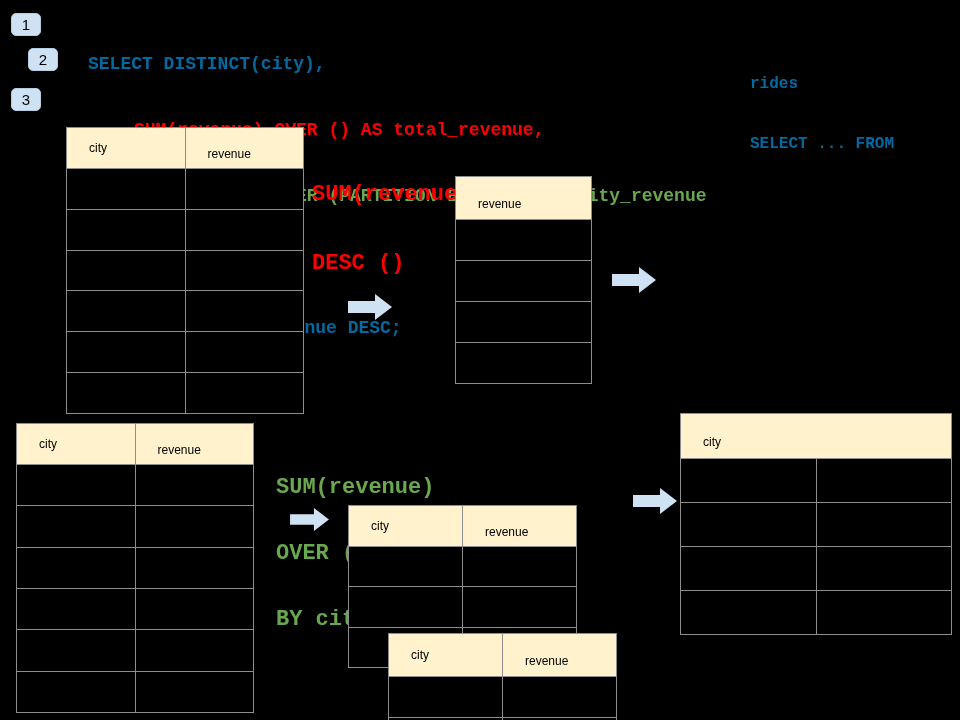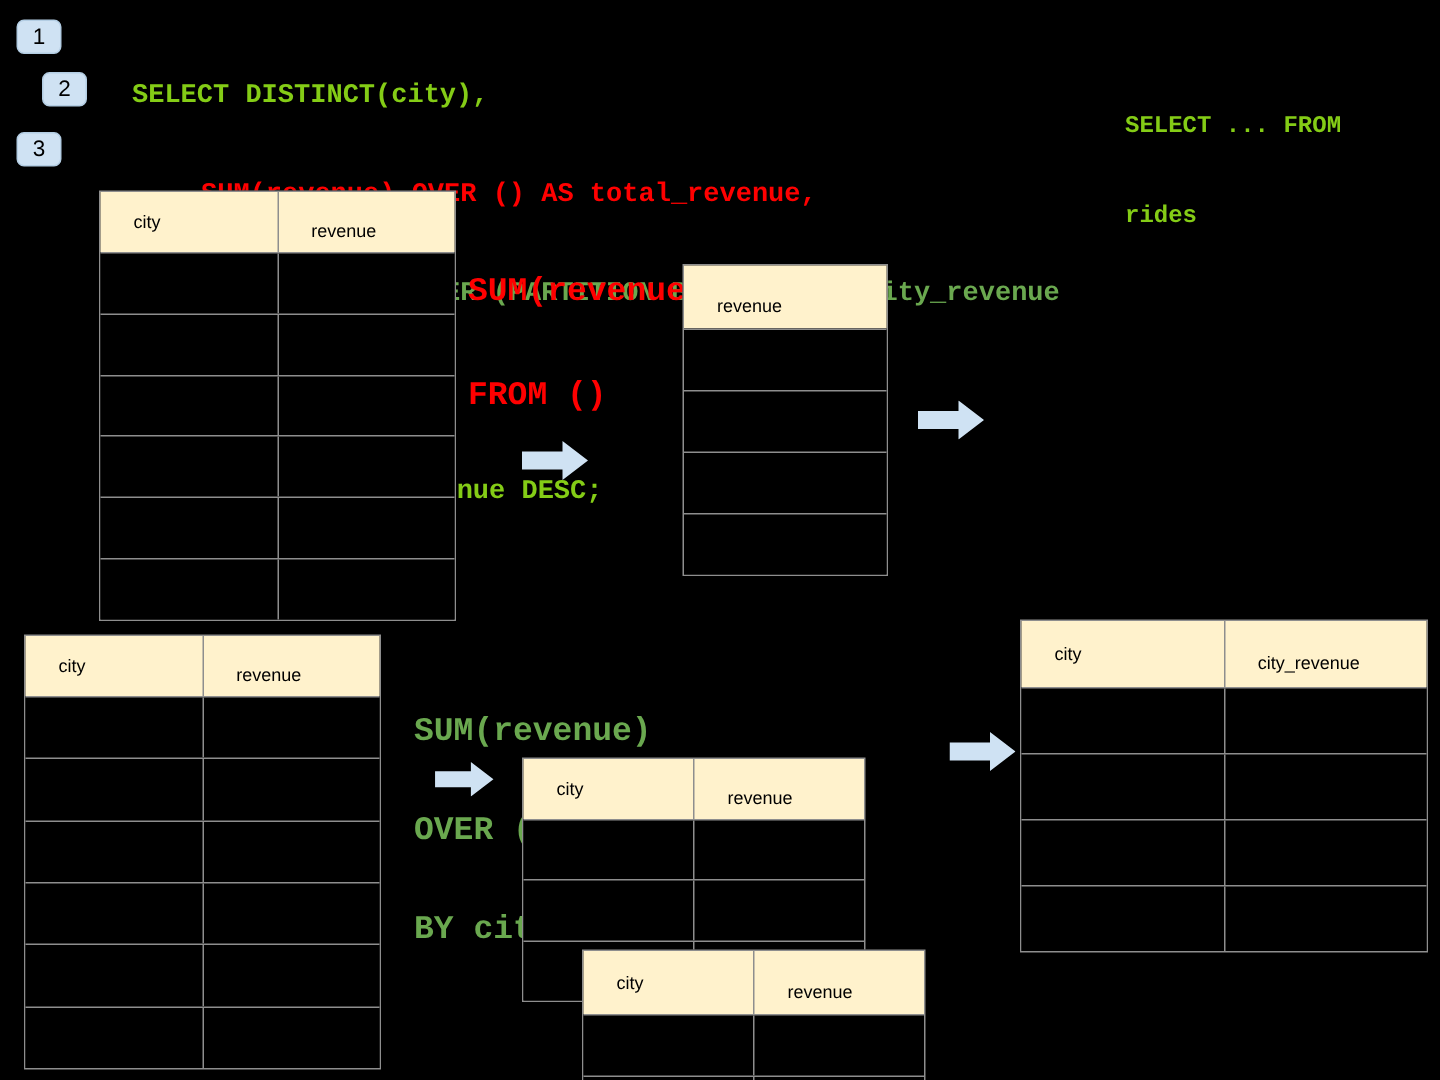--- a/index.html
+++ b/index.html
@@ -19,21 +19,21 @@
     position:absolute;left:0;top:9px;
     font-family:"Liberation Mono","DejaVu Sans Mono",monospace;
     font-weight:bold;font-size:18px;line-height:22px;white-space:pre;
   }
   .code-line{height:22px;}
   .note{
     position:absolute;
     font-family:"Liberation Mono","DejaVu Sans Mono",monospace;
     font-weight:bold;font-size:22px;line-height:23px;white-space:pre;
   }
-  .c-purple{color:#84cc16;}
+  .c-purple{color:#0369a1;}
   .c-red{color:#ff0000;}
   .c-green{color:#6aa84f;}
   
   .tbl{
     position:absolute;display:flex;flex-direction:column;
     border:1px solid #8e8e8e;box-sizing:border-box;background:#000;
   }
   .hdr{display:flex;background:#fff2cc;flex:0 0 auto;}
   .hdr .cell{
     flex:1;display:flex;align-items:center;padding-left:22px;
@@ -65,27 +65,27 @@
 
   <div class="code">
     <div class="code-line c-purple" style="padding-left:88px">SELECT DISTINCT(city),</div>
     <div class="code-line c-red" style="padding-left:134px">SUM(revenue) OVER () AS total_revenue,</div>
     <div class="code-line c-green" style="padding-left:134px">SUM(revenue) OVER (PARTITION BY city) as city_revenue</div>
     <div class="code-line c-purple" style="padding-left:110px">FROM rides</div>
     <div class="code-line c-purple" style="padding-left:110px">ORDER by city_revenue DESC;</div>
   </div>
 
   <div class="note c-purple" style="left:750px;top:34px;font-size:16px;line-height:20px">
+    <div>rides</div>
     <div>SELECT ... FROM</div>
-    <div>rides</div>
   </div>
 
   <div class="note c-red" style="left:312px;top:137px">
     <div>SUM(revenue)</div>
-    <div>FROM ()</div>
+    <div>DESC ()</div>
   </div>
 
   <div class="note c-green" style="left:276px;top:433px;line-height:22px">
     <div>SUM(revenue)</div>
     <div>OVER (PARTITION</div>
     <div>BY city)</div>
   </div>
 
   <div class="tbl" style="left:66px;top:127px;width:238px;height:287px">
     <div class="hdr" style="height:40px">
@@ -223,21 +223,20 @@
     </div>
   </div>
 
   <svg class="arrow" style="left:633px;top:488px" width="44" height="26" viewBox="0 0 44 26">
     <path d="M0 7 H27 V0 L44 13 L27 26 V19 H0 Z" fill="#cfe2f3"></path>
   </svg>
 
   <div class="tbl" style="left:680px;top:413px;width:272px;height:222px">
     <div class="hdr" style="height:44px">
       <div class="cell">city</div>
-      <div class="cell">city_revenue</div>
     </div>
     <div class="bdy">
       <div class="row">
           <div class="cell"></div>
           <div class="cell"></div>
         </div>
       <div class="row">
           <div class="cell"></div>
           <div class="cell"></div>
         </div>

